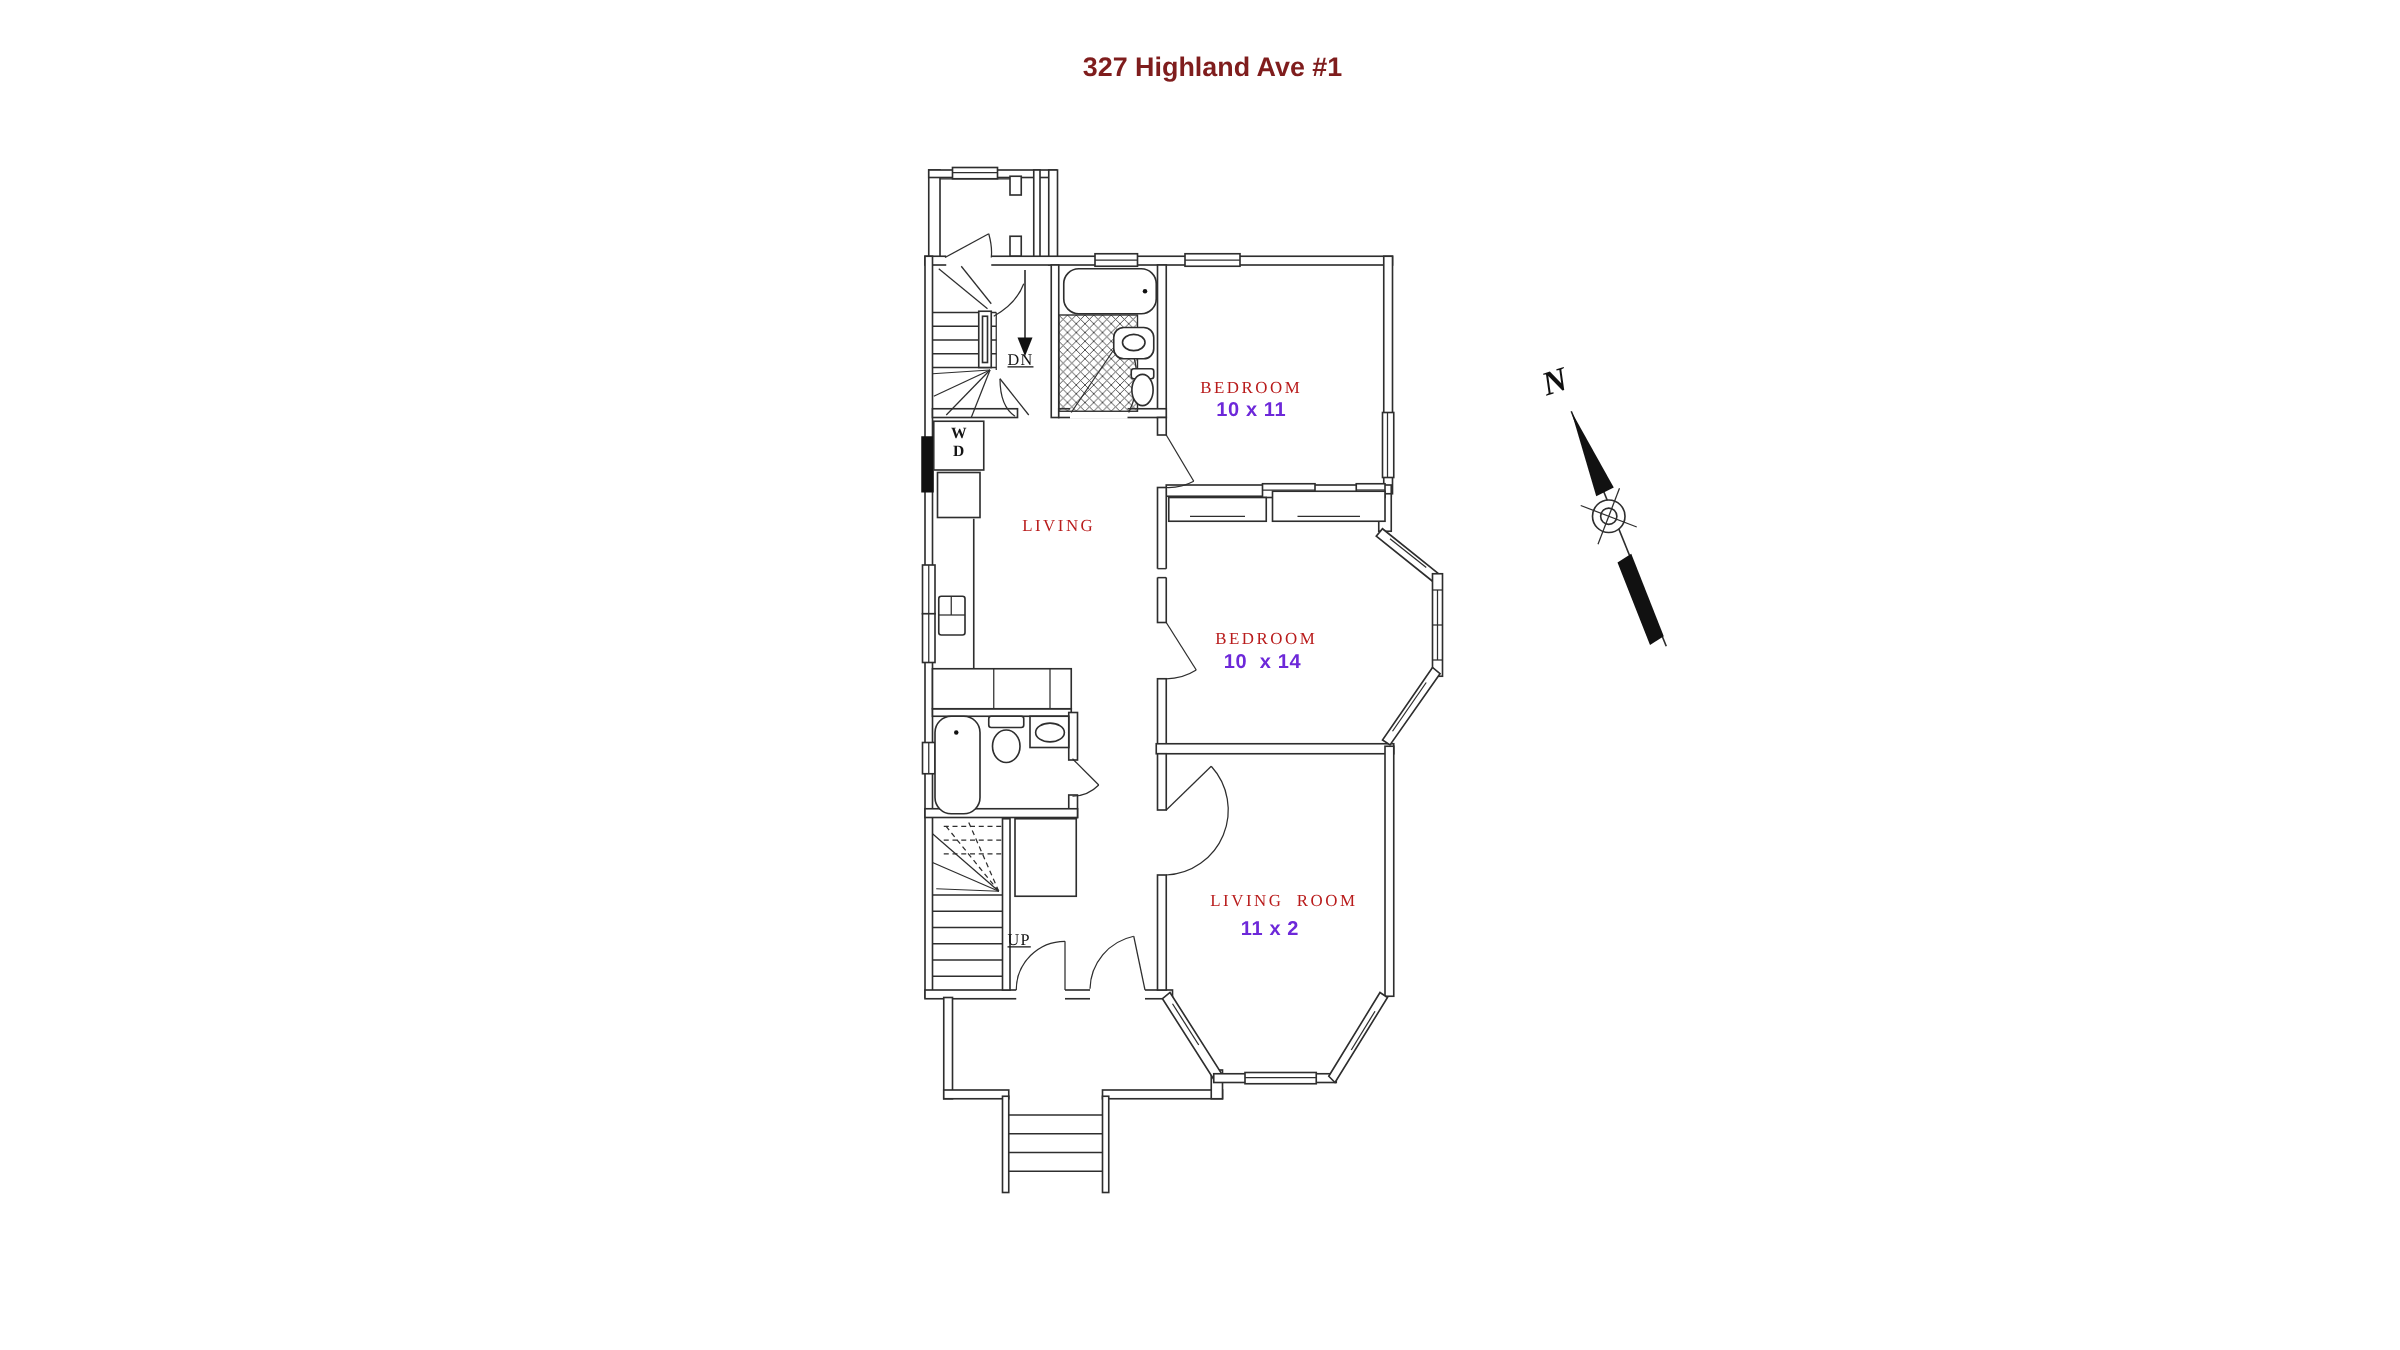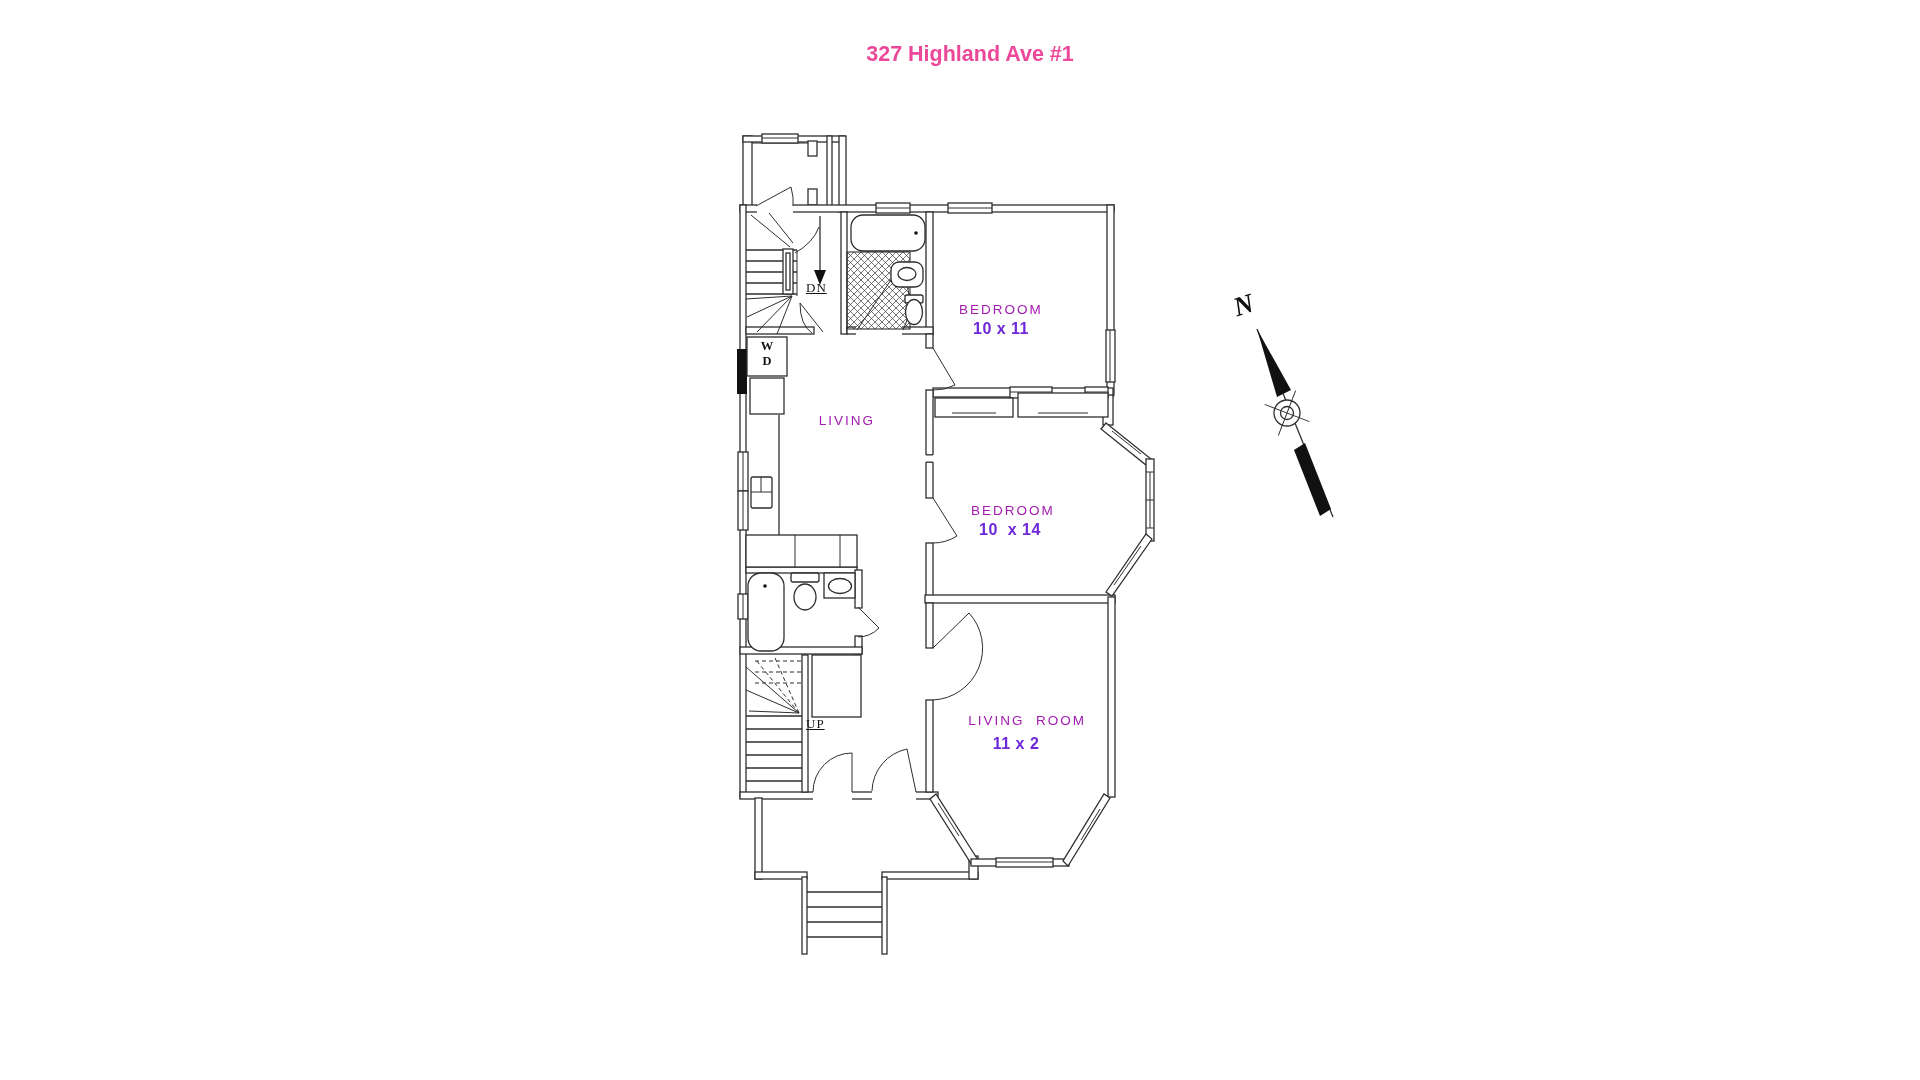--- a/index.html
+++ b/index.html
@@ -2,23 +2,23 @@
 <html><head>
 <meta charset="utf-8">
 <style>
   html,body{margin:0;padding:0;background:#ffffff;}
   #stage{position:relative;width:1920px;height:1080px;background:#ffffff;overflow:hidden;
          font-family:"Liberation Sans",sans-serif;}
   #plan-svg{position:absolute;left:0;top:0;}
   .overlay{position:absolute;color:#111;}
   .title-block{left:795px;top:40px;width:350px;text-align:center;}
   .title-line{font-family:"Liberation Sans",sans-serif;font-weight:bold;font-size:21.5px;
-              line-height:29px;color:#ec4899;}
-  .room-label{position:absolute;font-family:Liberation Sans, sans-serif;font-size:13.5px;
-              color:#a21caf;letter-spacing:2px;text-align:center;white-space:pre;}
+              line-height:29px;color:#7f1d1d;}
+  .room-label{position:absolute;font-family:Liberation Serif, serif;font-size:13.5px;
+              color:#b91c1c;letter-spacing:2px;text-align:center;white-space:pre;}
   .room-dims{position:absolute;font-family:"Liberation Sans",sans-serif;font-weight:bold;
              font-size:16px;color:#6d28d9;text-align:center;white-space:pre;letter-spacing:0.5px;}
   .small-label{position:absolute;font-family:"Liberation Serif",serif;font-size:13px;
                color:#141414;letter-spacing:1px;text-decoration:underline;}
   .wd-label{position:absolute;font-family:"Liberation Serif",serif;font-size:12.5px;font-weight:bold;
             color:#141414;text-align:center;line-height:15px;width:24px;}
   .north-label{position:absolute;font-family:"Liberation Serif",serif;font-style:italic;
                font-size:27px;font-weight:bold;color:#111;transform:rotate(-18deg);}
 </style>
 </head>
@@ -274,21 +274,21 @@
   <div class="room-label" style="left:941px;top:302px;width:120px;">BEDROOM</div>
   <div class="room-dims" style="left:941px;top:320px;width:120px;">10 x 11</div>
 
   <div class="room-label" style="left:953px;top:503px;width:120px;">BEDROOM</div>
   <div class="room-dims" style="left:950px;top:521px;width:120px;">10  x 14</div>
 
   <div class="room-label" style="left:946px;top:713px;width:140px;text-align:right;">LIVING  ROOM</div>
   <div class="room-dims" style="left:946px;top:735px;width:140px;">11 x 2</div>
 
   <div class="small-label" style="left:806px;top:280px;">DN</div>
-  <div class="small-label" style="left:806px;top:716px;">UP</div>
+  <div class="small-label" style="left:806px;top:744px;">UP</div>
 
   <div class="wd-label" style="left:755px;top:339px;">
     <div>W</div>
     <div>D</div>
   </div>
 
   <div class="north-label" style="left:1234px;top:290px;">N</div>
 </div>
 
 </body></html>

